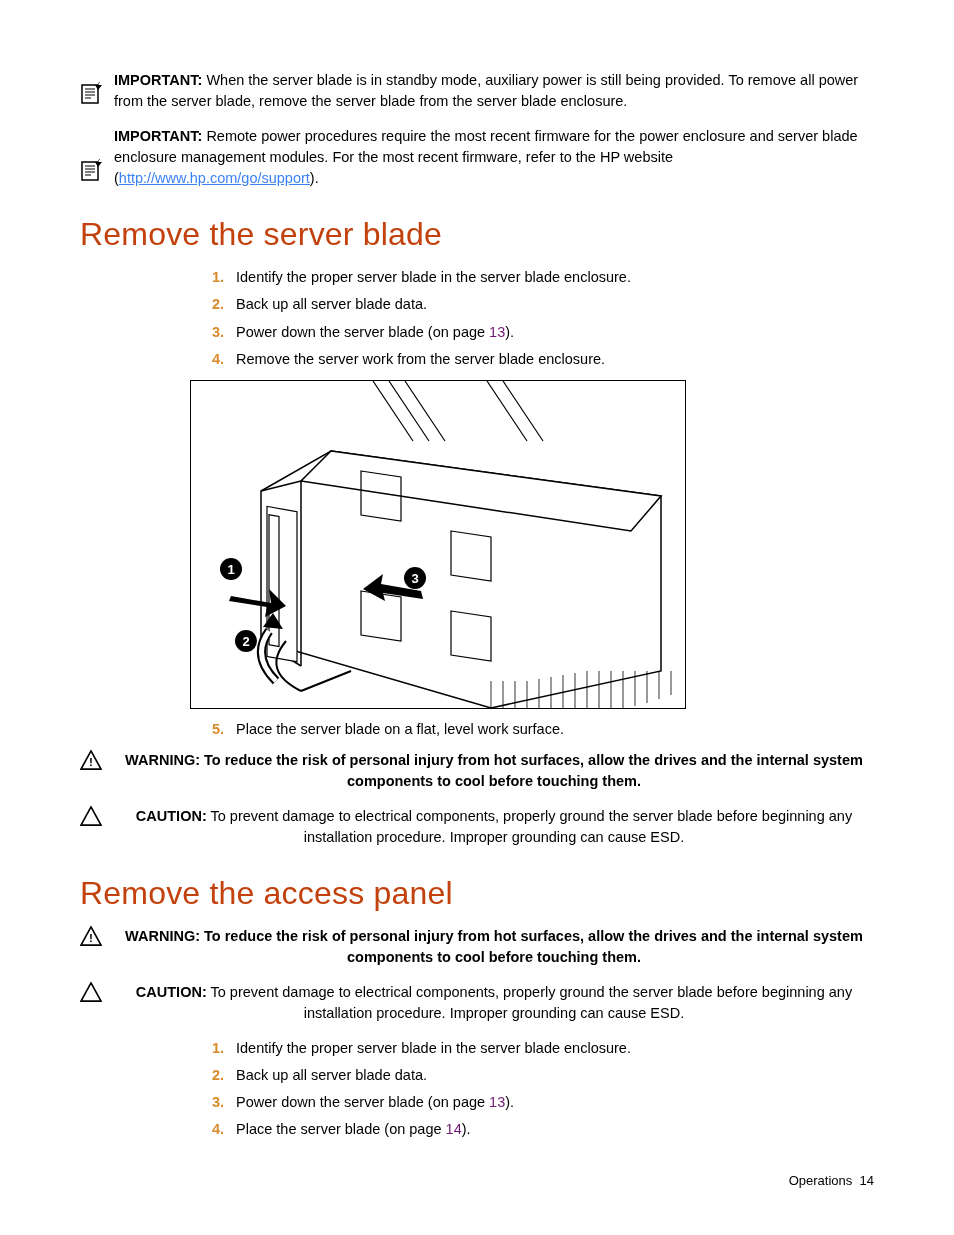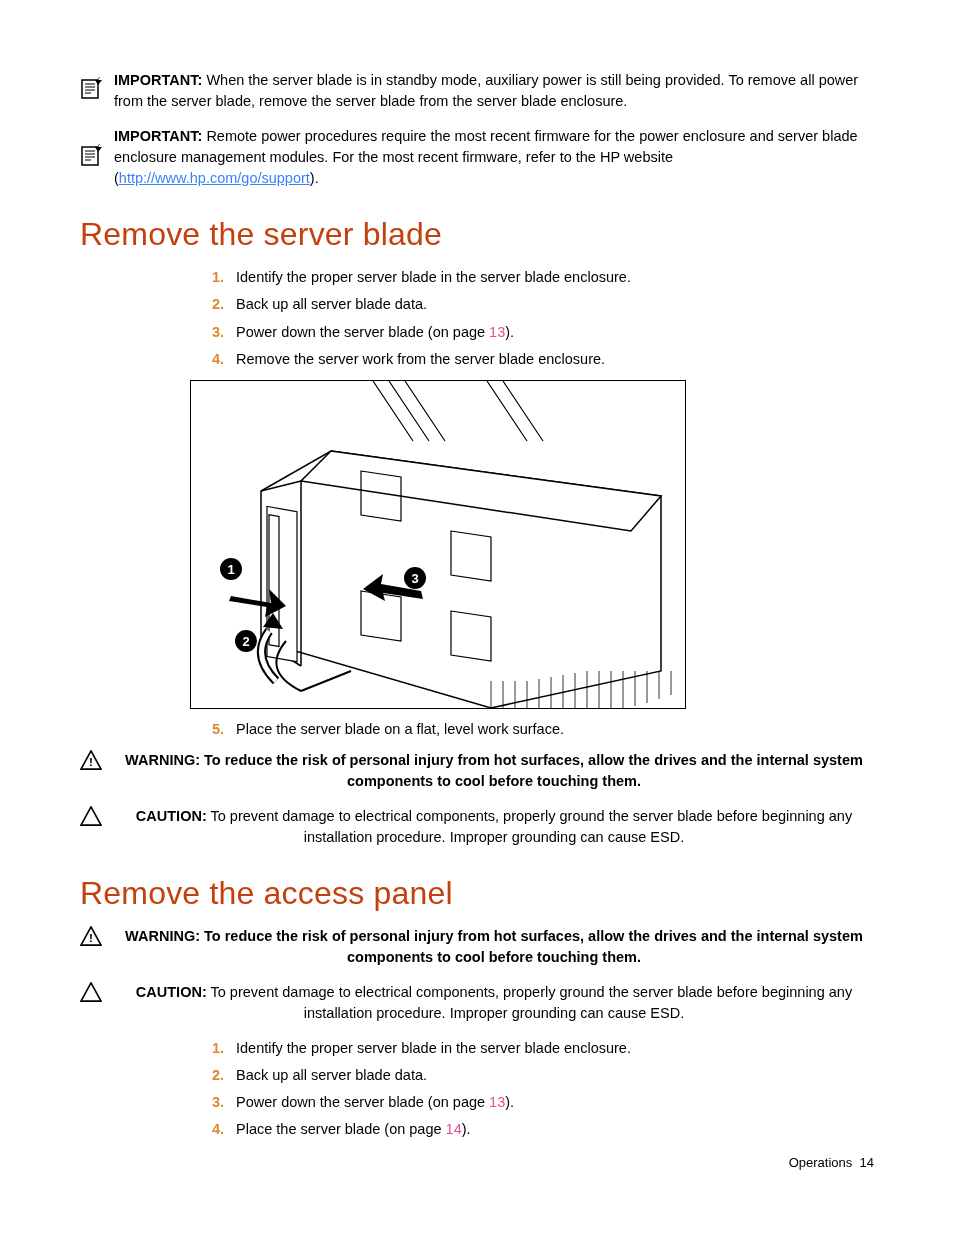--- a/index.html
+++ b/index.html
@@ -8,21 +8,21 @@
     font-size: 14.5px;
     color: #000;
     margin: 0;
     padding: 70px 80px 50px 80px;
     width: 954px;
     box-sizing: border-box;
     line-height: 1.45;
   }
   .note-block {
     display: flex;
-    align-items: center;
+    align-items: flex-end;
     margin-bottom: 14px;
   }
   .note-icon {
     flex: 0 0 28px;
     margin-right: 6px;
     margin-top: 2px;
   }
   .note-text { flex: 1; }
   .note-label { font-weight: bold; }
   h2 {
@@ -40,33 +40,33 @@
   ol.steps li {
     margin-bottom: 6px;
     padding-left: 8px;
     margin-left: 44px;
   }
   ol.steps li::marker {
     font-weight: bold;
     color: #d98a2b;
   }
   .link { color: #3b82f6; text-decoration: underline; }
-  .pref { color: #ec4899; }
+  .pref { color: #701a75; }
   .diagram {
     margin: 10px 0 10px 110px;
     border: 1.5px solid #000;
     width: 494px;
     height: 327px;
     position: relative;
     background: #fff;
     overflow: hidden;
   }
   .footer {
     position: absolute;
-    bottom: 62px;
+    bottom: 44px;
     right: 80px;
     font-size: 13px;
   }
   .alert-block {
     display: flex;
     align-items: flex-start;
     margin: 10px 0 14px 0;
   }
   .alert-icon { flex: 0 0 28px; margin-right: 6px; }
   .alert-text { flex: 1; text-align: center; }

